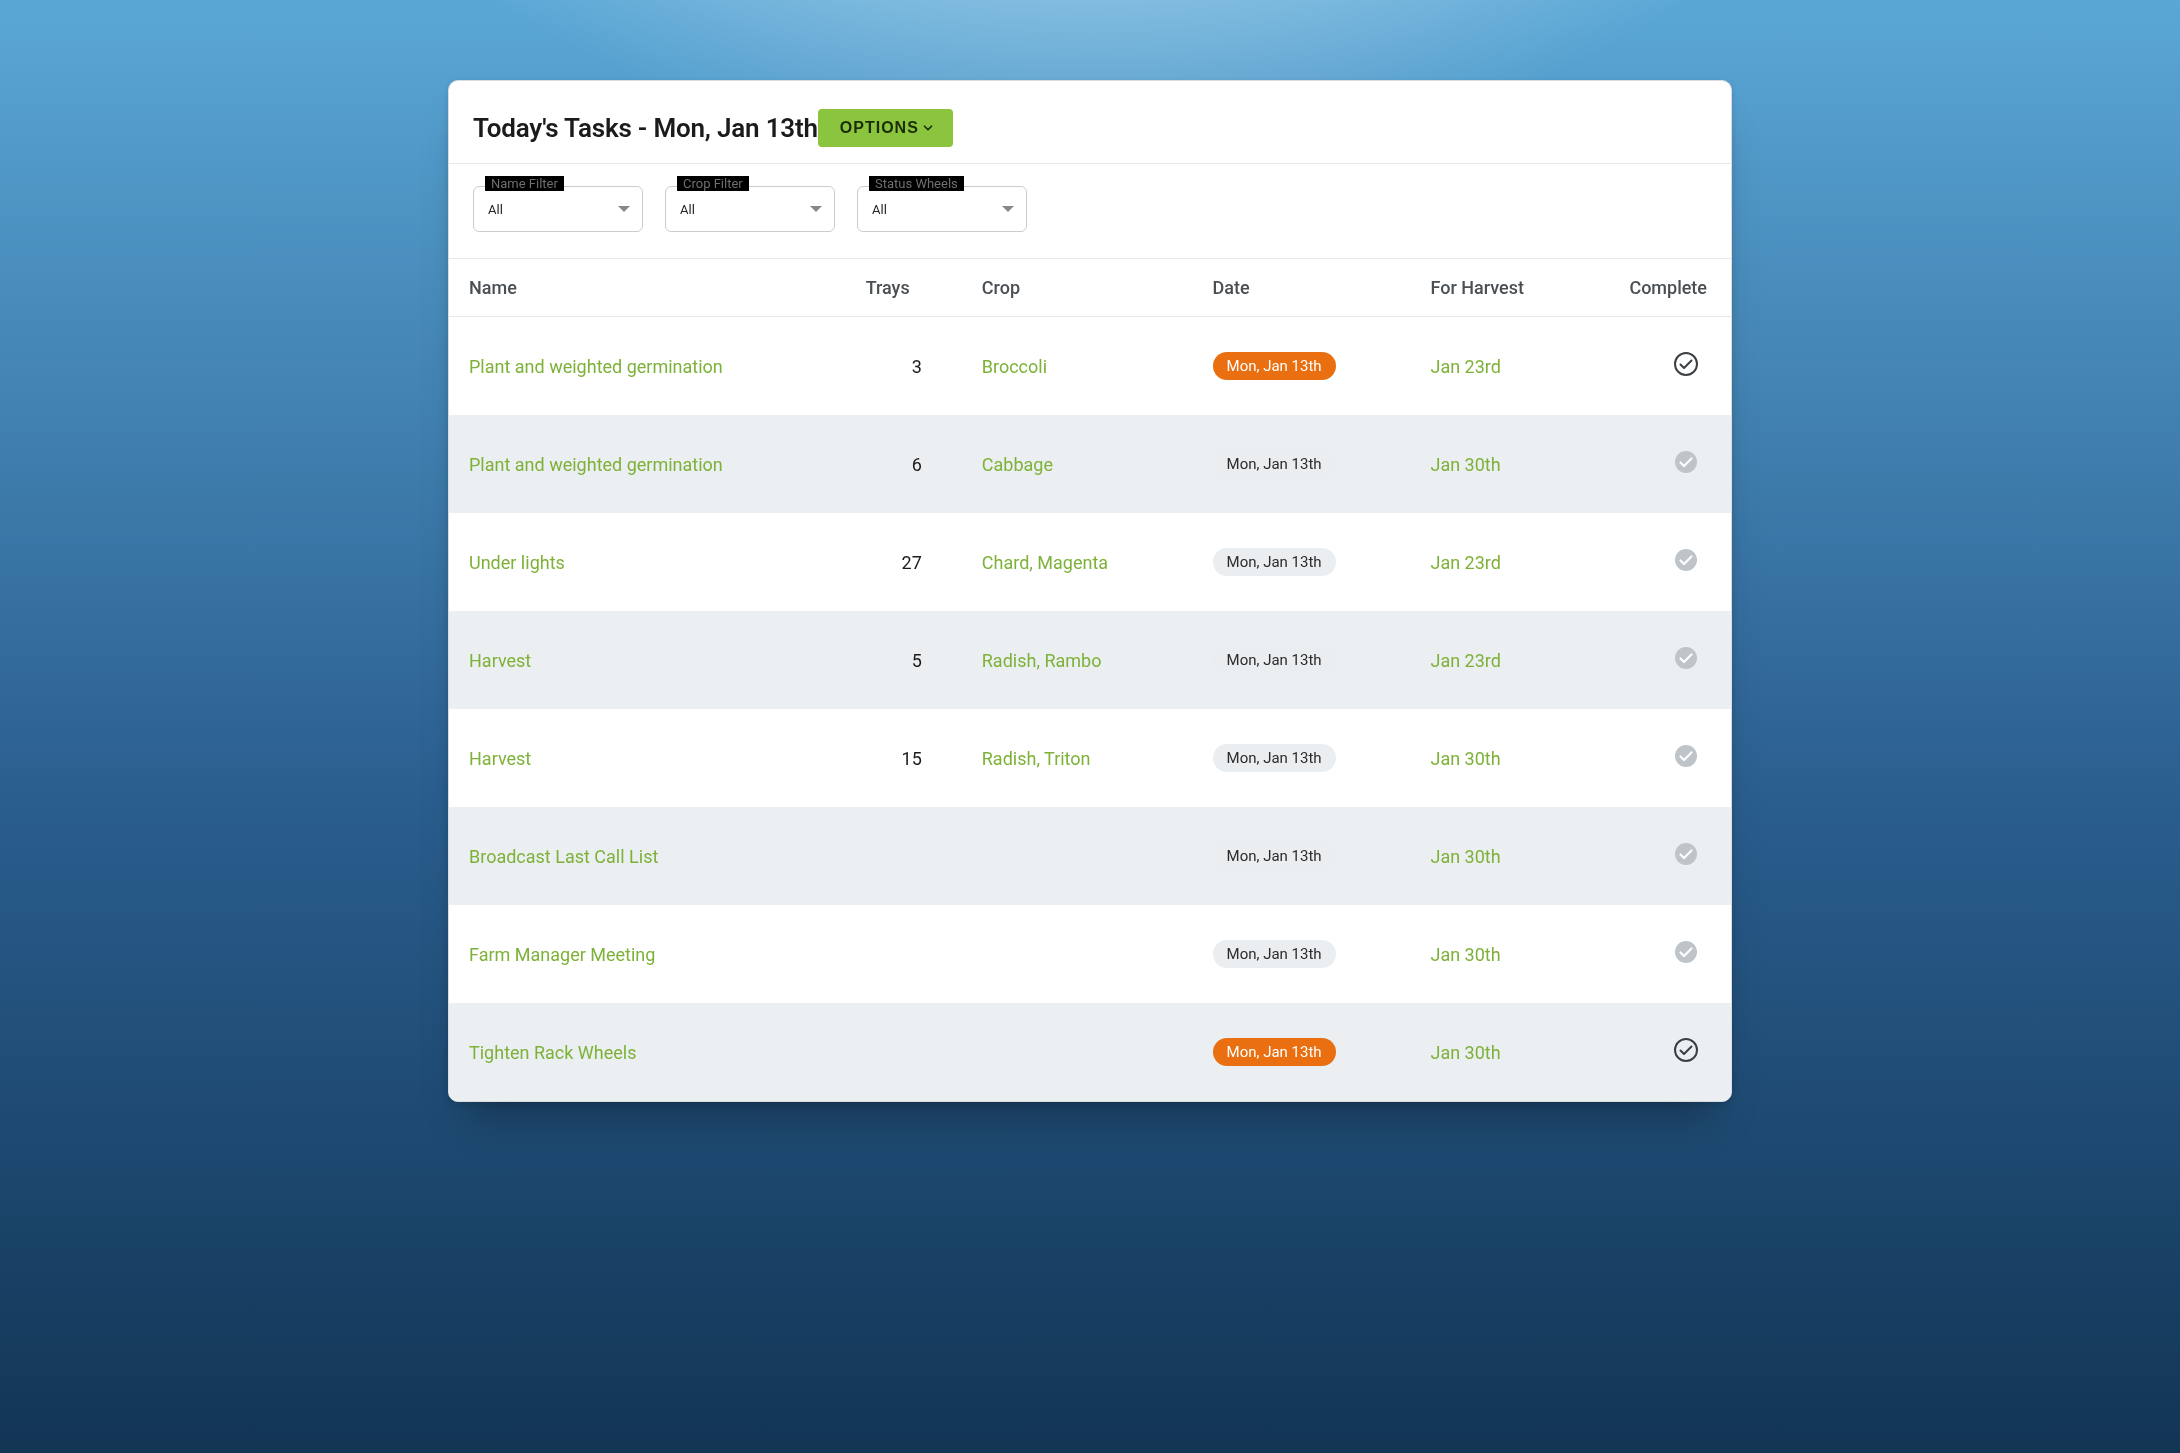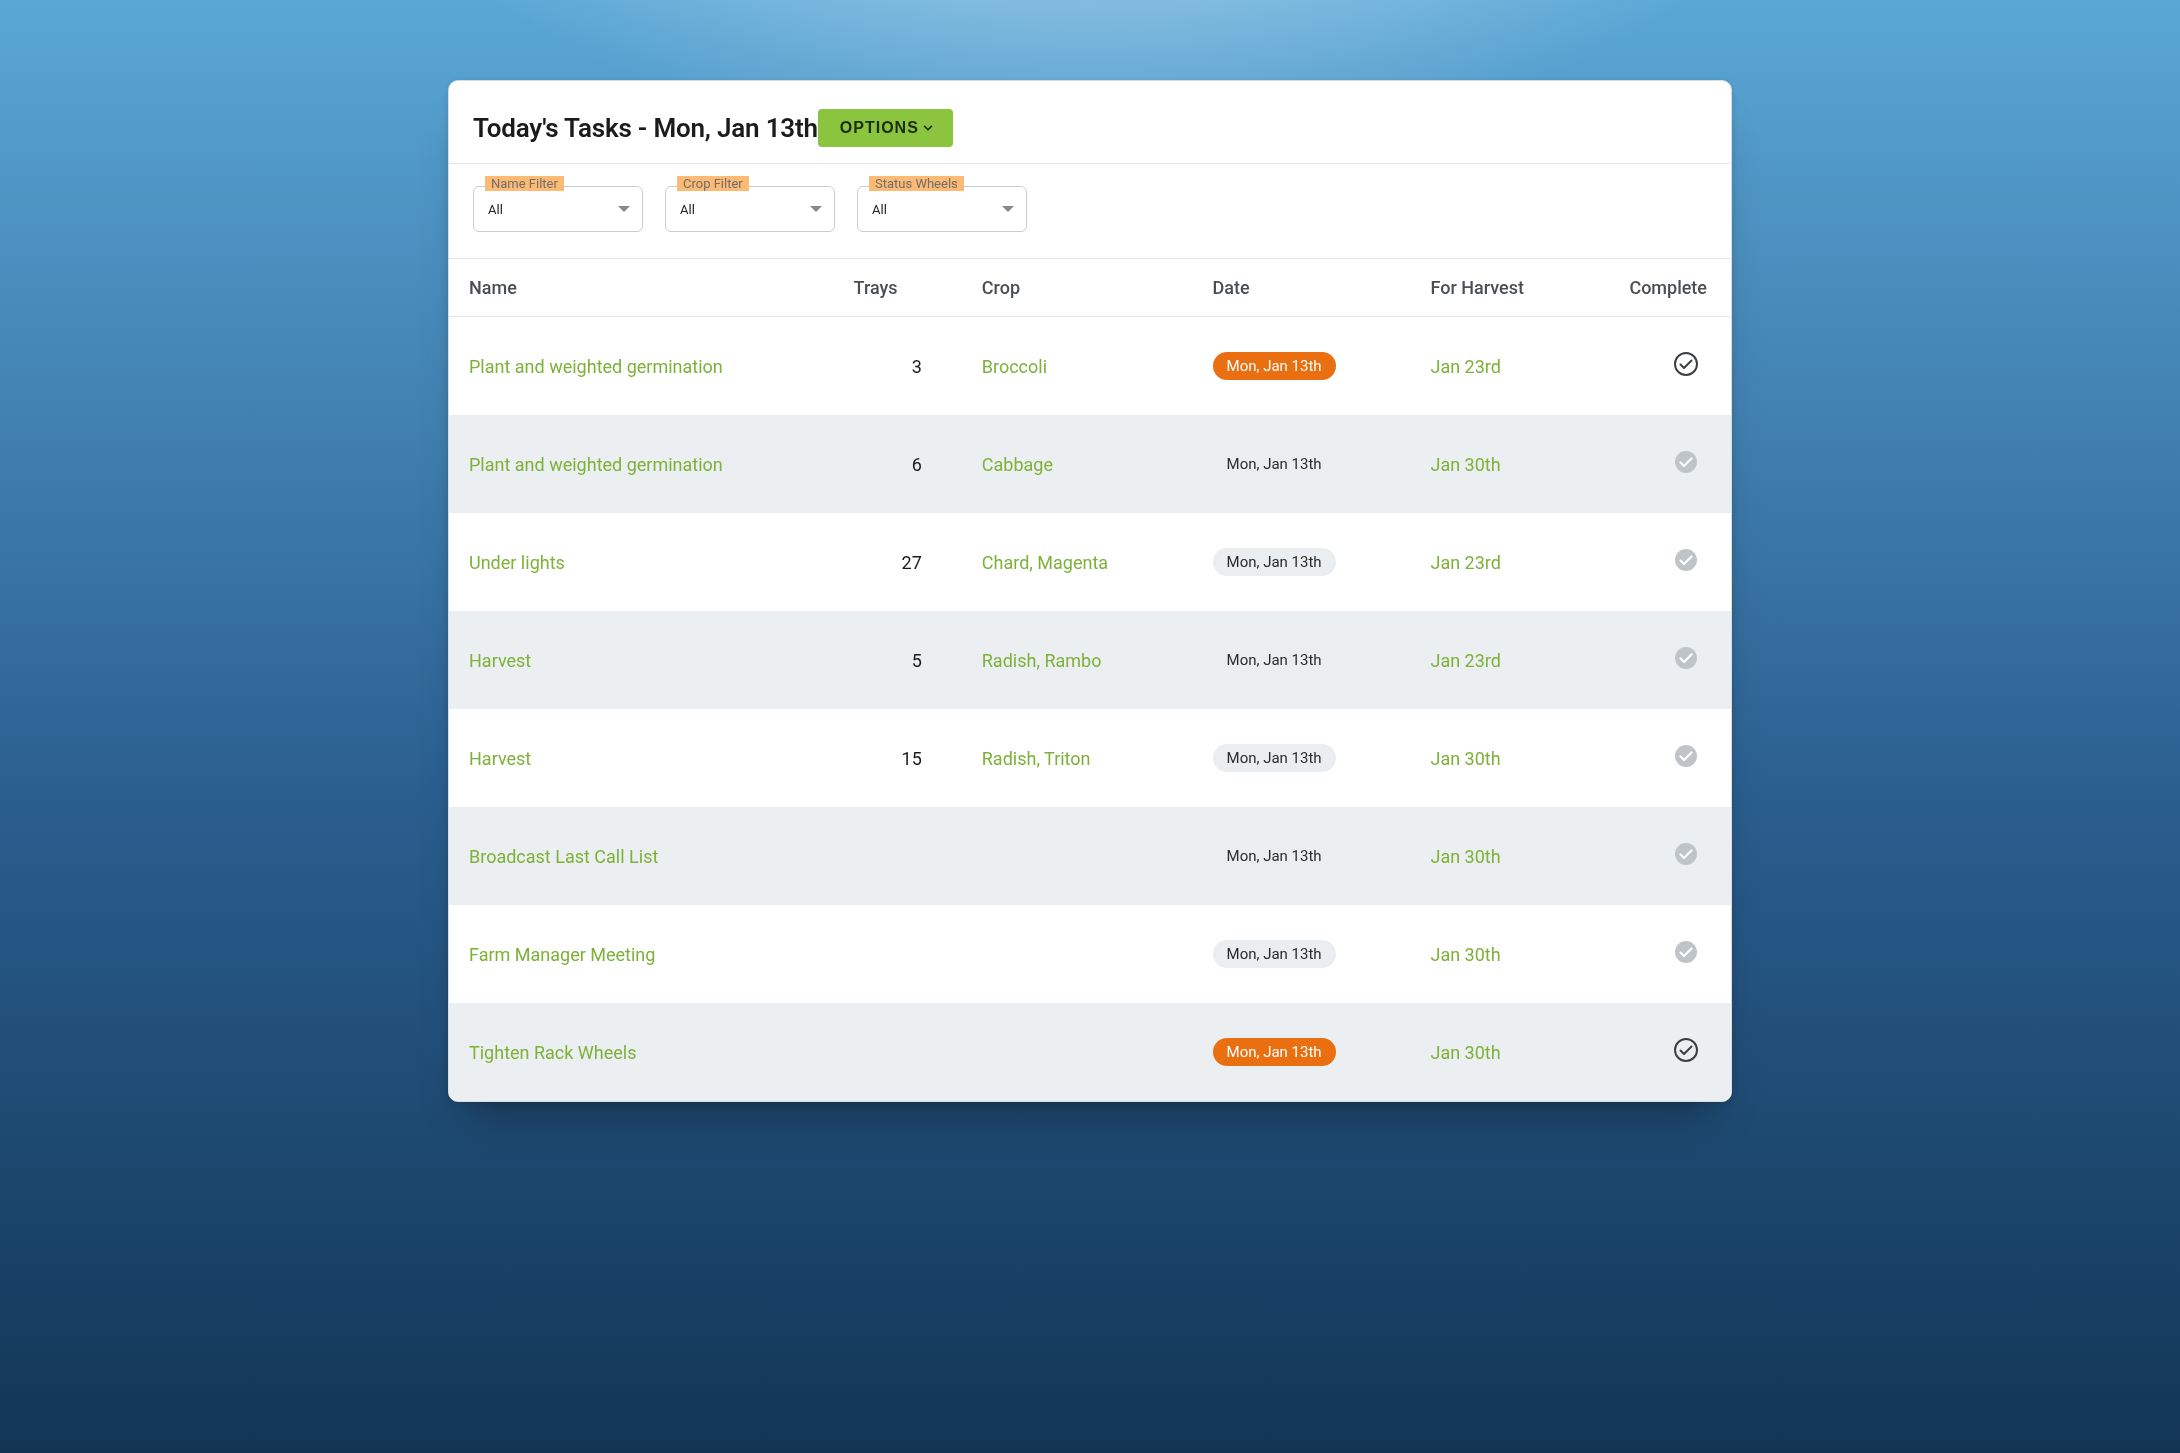--- a/index.html
+++ b/index.html
@@ -58,21 +58,21 @@
     background: #ffffff;
   }
   .select-wrap {
     position: relative;
     width: 170px;
   }
   .select-wrap .floating-label {
     position: absolute;
     top: -10px;
     left: 12px;
-    background: #fdba74;
+    background: #000000;
     padding: 0 6px;
     font-size: 13px;
     color: #6e6e6e;
   }
   .select {
     display: flex;
     align-items: center;
     justify-content: space-between;
     width: 100%;
     height: 46px;
@@ -96,21 +96,21 @@
     border-collapse: collapse;
   }
   table.tasks thead th {
     text-align: left;
     font-size: 18px;
     font-weight: 500;
     color: #4a4f54;
     padding: 18px 20px 18px;
     border-bottom: 1px solid #e4e8eb;
   }
-  table.tasks thead th.col-trays { text-align: left; padding-right: 40px; }
+  table.tasks thead th.col-trays { text-align: center; padding-right: 40px; }
   table.tasks thead th.col-complete { text-align: right; padding-right: 24px; }
   table.tasks tbody tr:nth-child(even) { background: #eceff1; }
   table.tasks tbody td {
     padding: 34px 20px;
     font-size: 18px;
     vertical-align: middle;
   }
   .link-text { color: #7db138; cursor: pointer; }
   td.col-trays { text-align: right; padding-right: 40px !important; color: #1b1b1b; }
   td.col-date .chip {

